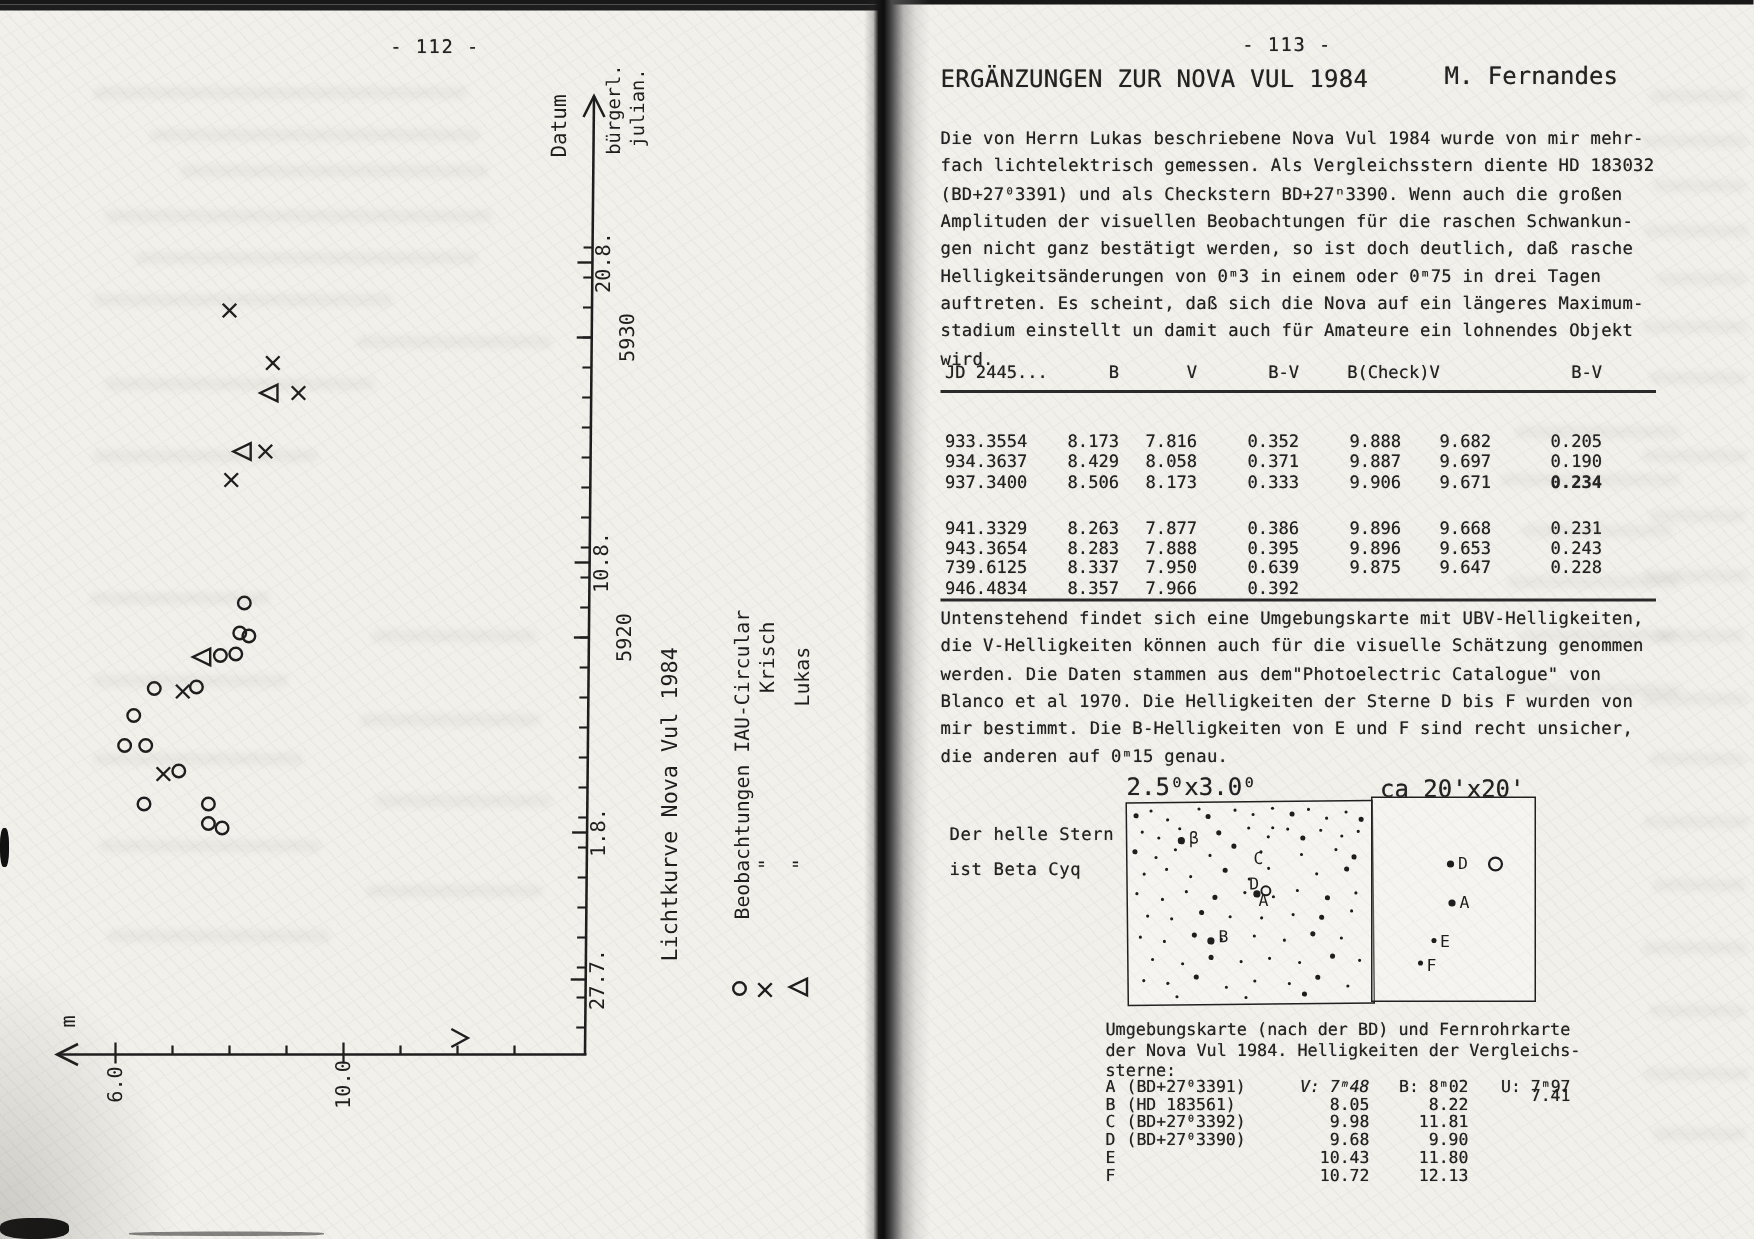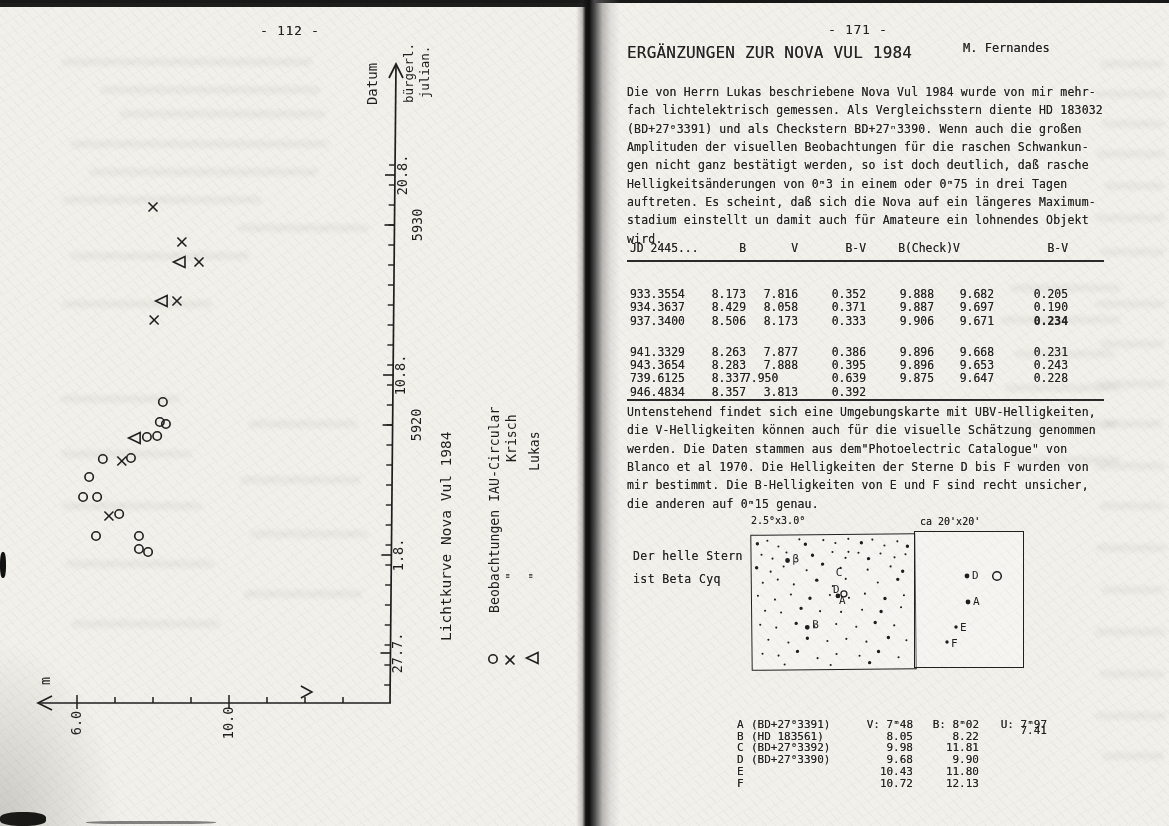--- a/index.html
+++ b/index.html
@@ -16,30 +16,30 @@
   #spine{position:absolute;top:0;left:576px;width:44px;height:826px;
     background:linear-gradient(90deg,rgba(0,0,0,0) 0%,rgba(40,40,40,.25) 14%,#161616 22%,#0e0e0e 30%,#4a4a4a 42%,rgba(110,110,110,.45) 60%,rgba(140,140,140,.2) 78%,rgba(0,0,0,0) 100%);}
   #topedge{position:absolute;left:0;top:0;width:1169px;height:3px;background:#181818;}
   #topedge2{position:absolute;left:0;top:3px;width:586px;height:4px;background:#1d1d1d;}
   .smudge{position:absolute;background:#111;border-radius:40%;}
   .ghost{position:absolute;height:8px;background:#57554f;opacity:.055;filter:blur(2px);border-radius:3px;}
   .cornershade{position:absolute;left:0;top:640px;width:120px;height:186px;pointer-events:none;
     background:radial-gradient(ellipse at 0% 100%,rgba(60,58,52,.22),rgba(0,0,0,0) 70%);}
   
   #title113{font-size:16px;letter-spacing:.2px;}
-  #author113{font-size:12px;}
+  #author113{font-size:16px;}
   .para{font-size:11.5px;letter-spacing:.18px;line-height:18.35px;}
   #photTable{position:absolute;left:627px;top:241px;width:460px;height:168px;font-size:11.4px;}
   #photTable .hrule{position:absolute;left:0;width:477px;height:1.6px;background:#2a2a2a;}
   .trow{position:absolute;left:0;height:13px;width:477px;}
   .tcell{position:absolute;top:0;text-shadow:0 0 .5px rgba(20,20,20,.6);}
   #finderLeftBox,#finderRightBox{position:absolute;border:1.6px solid #202020;background:rgba(255,255,255,.25);}
   #finderLeftBox{left:751px;top:534px;width:163px;height:134px;transform:rotate(-.6deg);}
   #finderRightBox{left:914px;top:531px;width:108px;height:135px;}
-  .scalelabel{font-size:10px;}
+  .scalelabel{font-size:16px;}
   #sideNote{font-size:11.5px;line-height:22.5px;letter-spacing:.4px;}
   #finderCaption{font-size:11.2px;line-height:13.6px;}
   #starList{position:absolute;left:737px;top:718px;width:330px;font-size:11px;}
   .slrow{position:absolute;height:11.5px;width:330px;}
   svg text{font-family:"DejaVu Sans Mono","Liberation Mono",monospace;fill:#1e1e1e;}
 </style>
 </head>
 <body>
 
 <div id="scan">
@@ -142,21 +142,21 @@
       <text transform="translate(499,613) rotate(-90)" font-size="13.2">Beobachtungen IAU-Circular</text>
       <line x1="505.5" y1="655.5" x2="514.5" y2="664.5" stroke="#1e1e1e" stroke-width="1.6"></line>
       <line x1="505.5" y1="664.5" x2="514.5" y2="655.5" stroke="#1e1e1e" stroke-width="1.6"></line>
       <text transform="translate(515,580) rotate(-90)" font-size="13">"</text>
       <text transform="translate(516,462) rotate(-90)" font-size="13.2">Krisch</text>
       <polygon points="538,652.5 538,663.5 526.5,658" fill="none" stroke="#1e1e1e" stroke-width="1.6"></polygon>
       <text transform="translate(538,580) rotate(-90)" font-size="13">"</text>
       <text transform="translate(539,471) rotate(-90)" font-size="13.2">Lukas</text>
     </svg>
 
-  <div class="txt pageno" style="left:827px;top:22px;width:62px;text-align:center;">- 171 -</div>
+  <div class="txt pageno" style="left:827px;top:22px;width:62px;text-align:center;">- 113 -</div>
 
   <div class="txt" id="title113" style="left:627px;top:43px;">ERGÄNZUNGEN ZUR NOVA VUL 1984</div>
 
   <div class="txt" id="author113" style="left:963px;top:41px;">M. Fernandes</div>
 
   <div class="txt para" style="left:627px;top:83px;width:490px;">Die von Herrn Lukas beschriebene Nova Vul 1984 wurde von mir mehr-
 fach lichtelektrisch gemessen. Als Vergleichsstern diente HD 183032
 (BD+27⁰3391) und als Checkstern BD+27ⁿ3390. Wenn auch die großen
 Amplituden der visuellen Beobachtungen für die raschen Schwankun-
 gen nicht ganz bestätigt werden, so ist doch deutlich, daß rasche
@@ -216,30 +216,30 @@
         <span class="tcell" style="left: 61px; width: 58px; text-align: right;">8.283</span>
         <span class="tcell" style="left: 117px; width: 54px; text-align: right;">7.888</span>
         <span class="tcell" style="left: 171px; width: 68px; text-align: right;">0.395</span>
         <span class="tcell" style="left: 237px; width: 70px; text-align: right;">9.896</span>
         <span class="tcell" style="left: 305px; width: 62px; text-align: right;">9.653</span>
         <span class="tcell" style="left: 363px; width: 78px; text-align: right;">0.243</span>
       </div>
       <div class="trow" style="top: 130.4px;">
         <span class="tcell" style="left: 3px; width: 88px; text-align: left;">739.6125</span>
         <span class="tcell" style="left: 61px; width: 58px; text-align: right;">8.337</span>
-        <span class="tcell" style="left: 117px; width: 54px; text-align: left;">7.950</span>
+        <span class="tcell" style="left: 117px; width: 54px; text-align: right;">7.950</span>
         <span class="tcell" style="left: 171px; width: 68px; text-align: right;">0.639</span>
         <span class="tcell" style="left: 237px; width: 70px; text-align: right;">9.875</span>
         <span class="tcell" style="left: 305px; width: 62px; text-align: right;">9.647</span>
         <span class="tcell" style="left: 363px; width: 78px; text-align: right;">0.228</span>
       </div>
       <div class="trow" style="top: 143.6px;">
         <span class="tcell" style="left: 3px; width: 88px; text-align: left;">946.4834</span>
         <span class="tcell" style="left: 61px; width: 58px; text-align: right;">8.357</span>
-        <span class="tcell" style="left: 117px; width: 54px; text-align: right;">3.813</span>
+        <span class="tcell" style="left: 117px; width: 54px; text-align: right;">7.966</span>
         <span class="tcell" style="left: 171px; width: 68px; text-align: right;">0.392</span>
         <span class="tcell" style="left: 237px; width: 70px; text-align: right;"></span>
         <span class="tcell" style="left: 305px; width: 62px; text-align: right;"></span>
         <span class="tcell" style="left: 363px; width: 78px; text-align: right;"></span>
       </div>
       <div class="hrule" style="top: 158px;"></div>
     </div>
 
   <div class="txt para" style="left:627px;top:403px;width:490px;">Untenstehend findet sich eine Umgebungskarte mit UBV-Helligkeiten,
 die V-Helligkeiten können auch für die visuelle Schätzung genommen
@@ -360,26 +360,29 @@
         <circle cx="53" cy="70" r="2.4" fill="#1e1e1e"></circle>
         <text x="58" y="73" font-size="11">A</text>
         <circle cx="41" cy="95" r="1.7" fill="#1e1e1e"></circle>
         <text x="45" y="99" font-size="11">E</text>
         <circle cx="32" cy="110" r="1.7" fill="#1e1e1e"></circle>
         <text x="36" y="115" font-size="11">F</text>
         <circle cx="82" cy="44" r="4.3" fill="none" stroke="#1e1e1e" stroke-width="1.5"></circle>
       </svg>
   </div>
 
+  <div class="txt" id="finderCaption" style="left:737px;top:680px;">Umgebungskarte (nach der BD) und Fernrohrkarte
+der Nova Vul 1984. Helligkeiten der Vergleichs-
+sterne:</div>
 
   <div id="starList">
       <div class="slrow" style="top: 0px;">
         <span class="tcell" style="left: 0px; width: 12px; text-align: left;">A</span>
         <span class="tcell" style="left: 14px; width: 100px; text-align: left;">(BD+27⁰3391)</span>
-        <span class="tcell" style="left: 96px; width: 80px; text-align: right;">V: 7ᵐ48</span>
+        <span class="tcell" style="left: 96px; width: 80px; text-align: right; font-style: italic;">V: 7ᵐ48</span>
         <span class="tcell" style="left: 186px; width: 56px; text-align: right;">B: 8ᵐ02</span>
         <span class="tcell" style="left: 246px; width: 64px; text-align: right;">U: 7ᵐ97</span>
       </div>
       <div class="slrow" style="top: 11.7px;">
         <span class="tcell" style="left: 0px; width: 12px; text-align: left;">B</span>
         <span class="tcell" style="left: 14px; width: 100px; text-align: left;">(HD 183561)</span>
         <span class="tcell" style="left: 96px; width: 80px; text-align: right;">8.05</span>
         <span class="tcell" style="left: 186px; width: 56px; text-align: right;">8.22</span>
         <span class="tcell" style="left: 246px; width: 64px; text-align: right; top: -6px;">7.41</span>
       </div>

